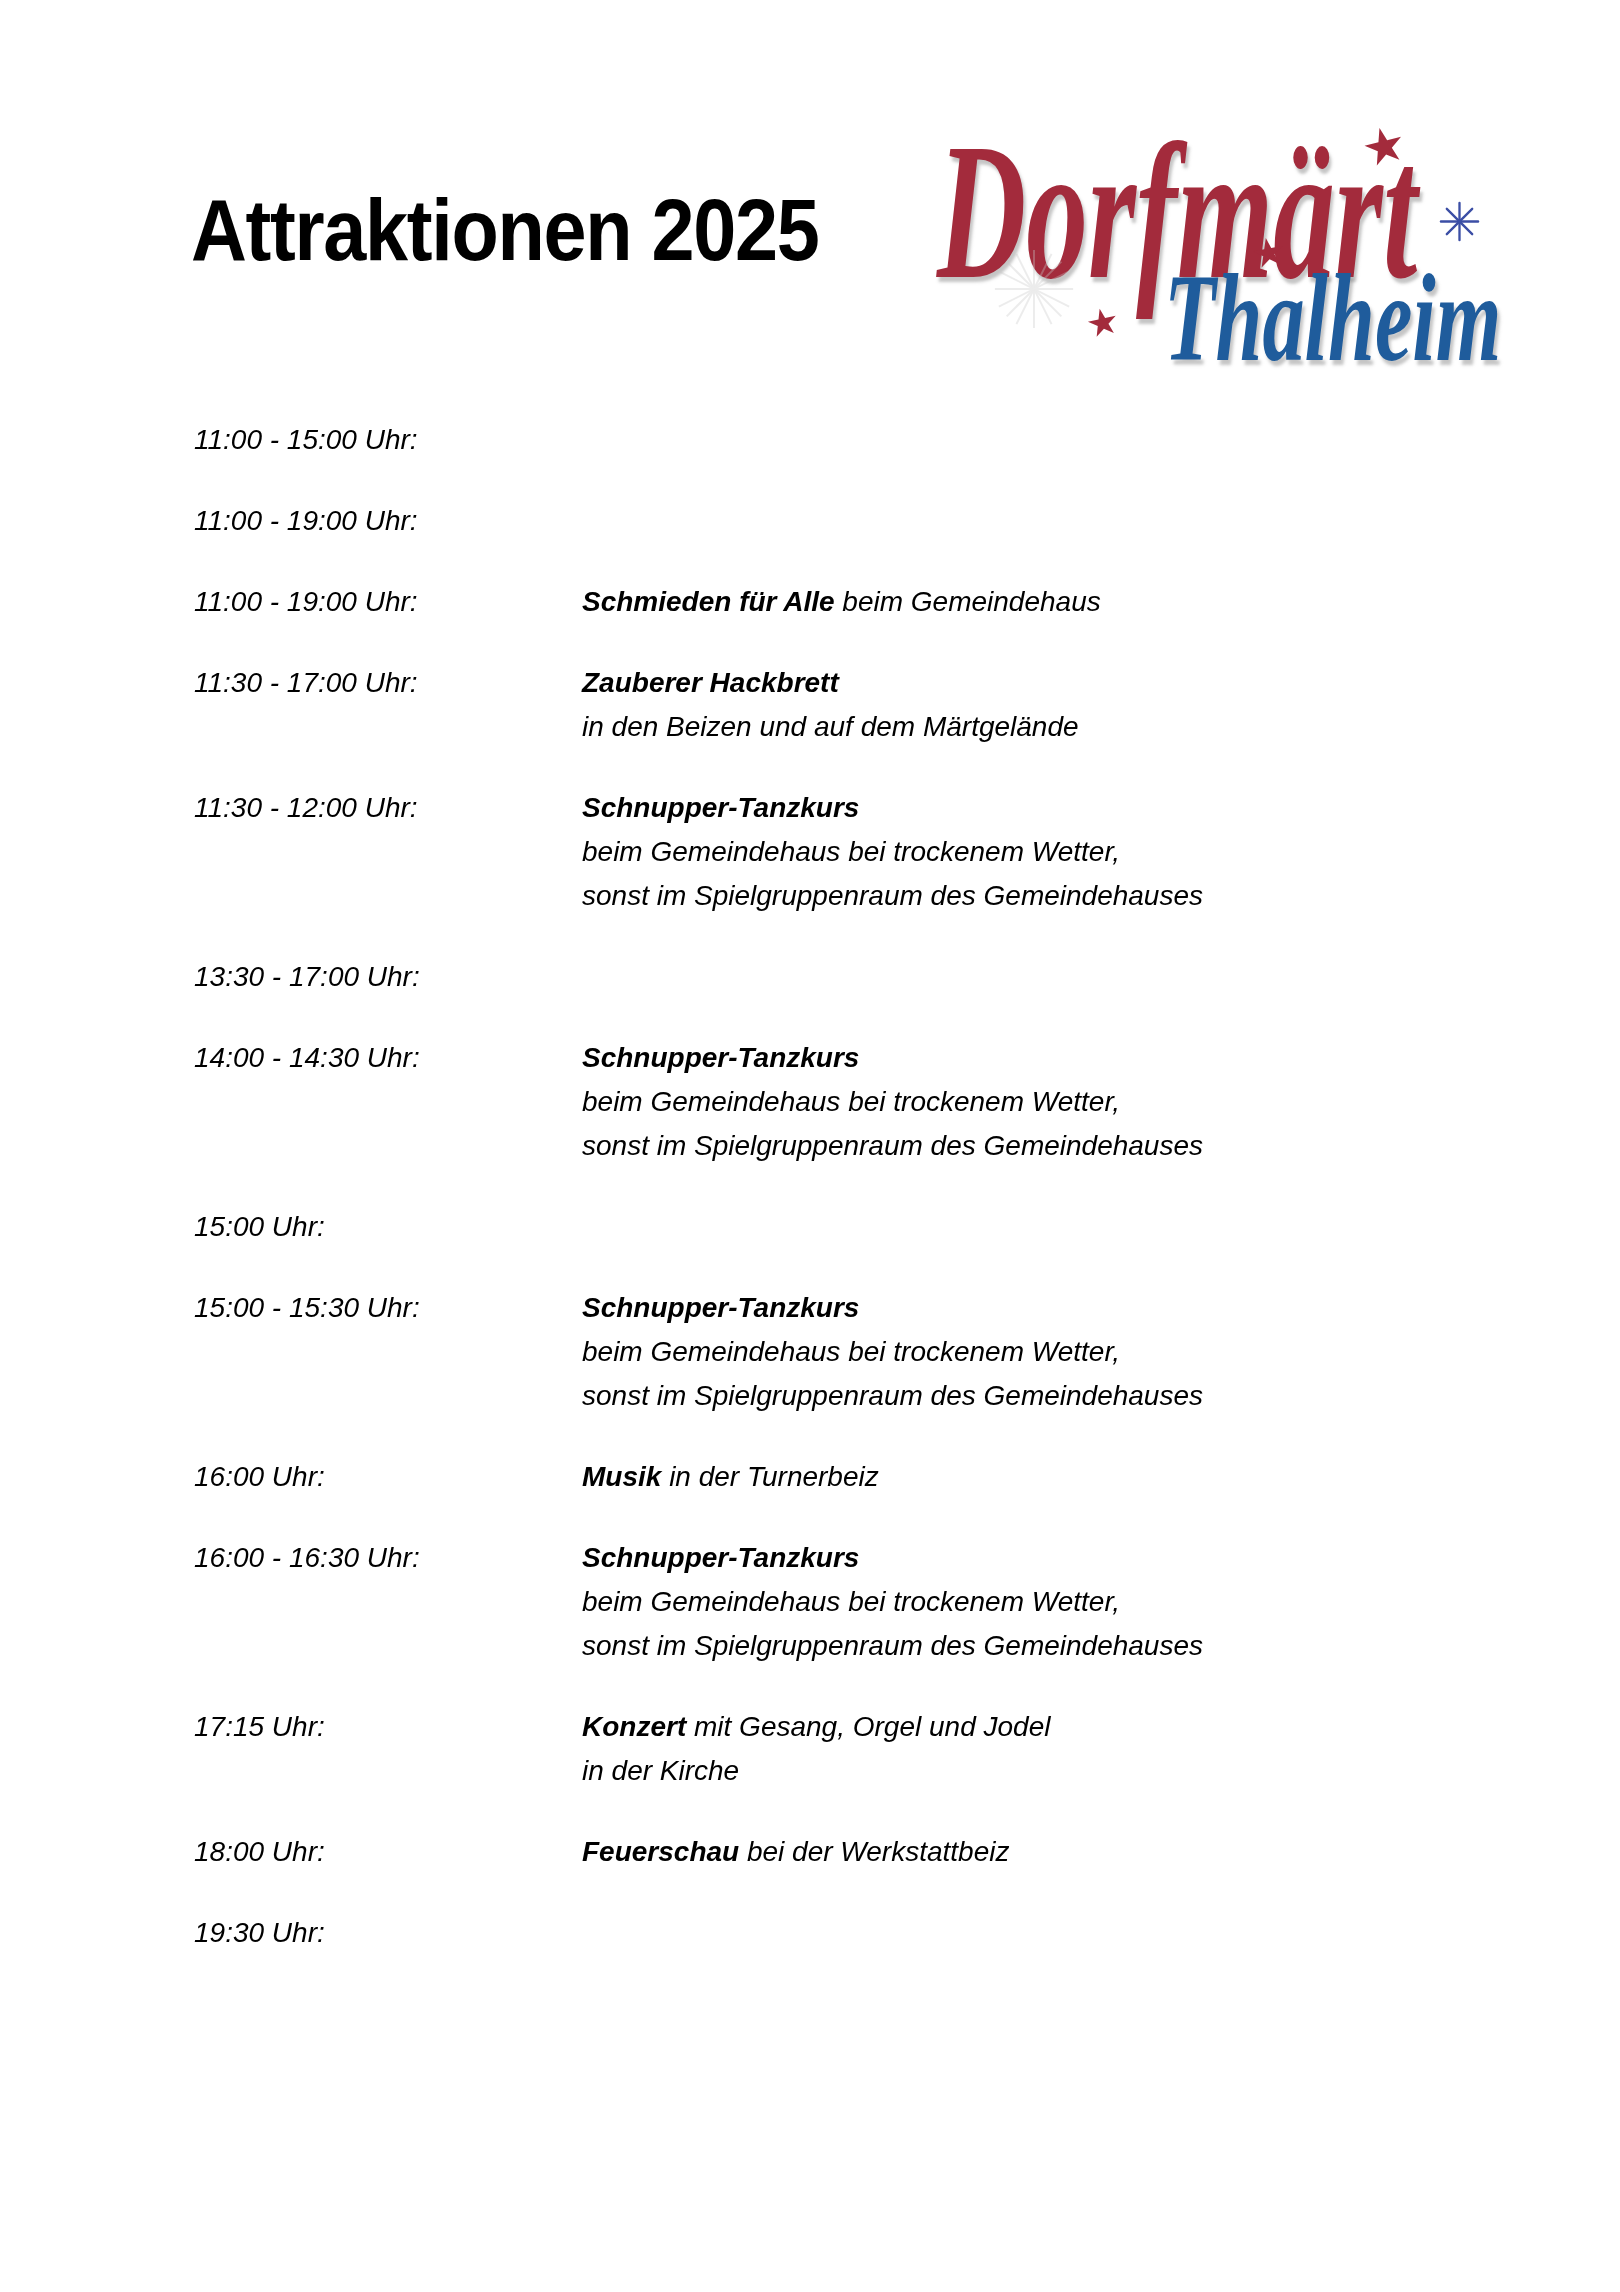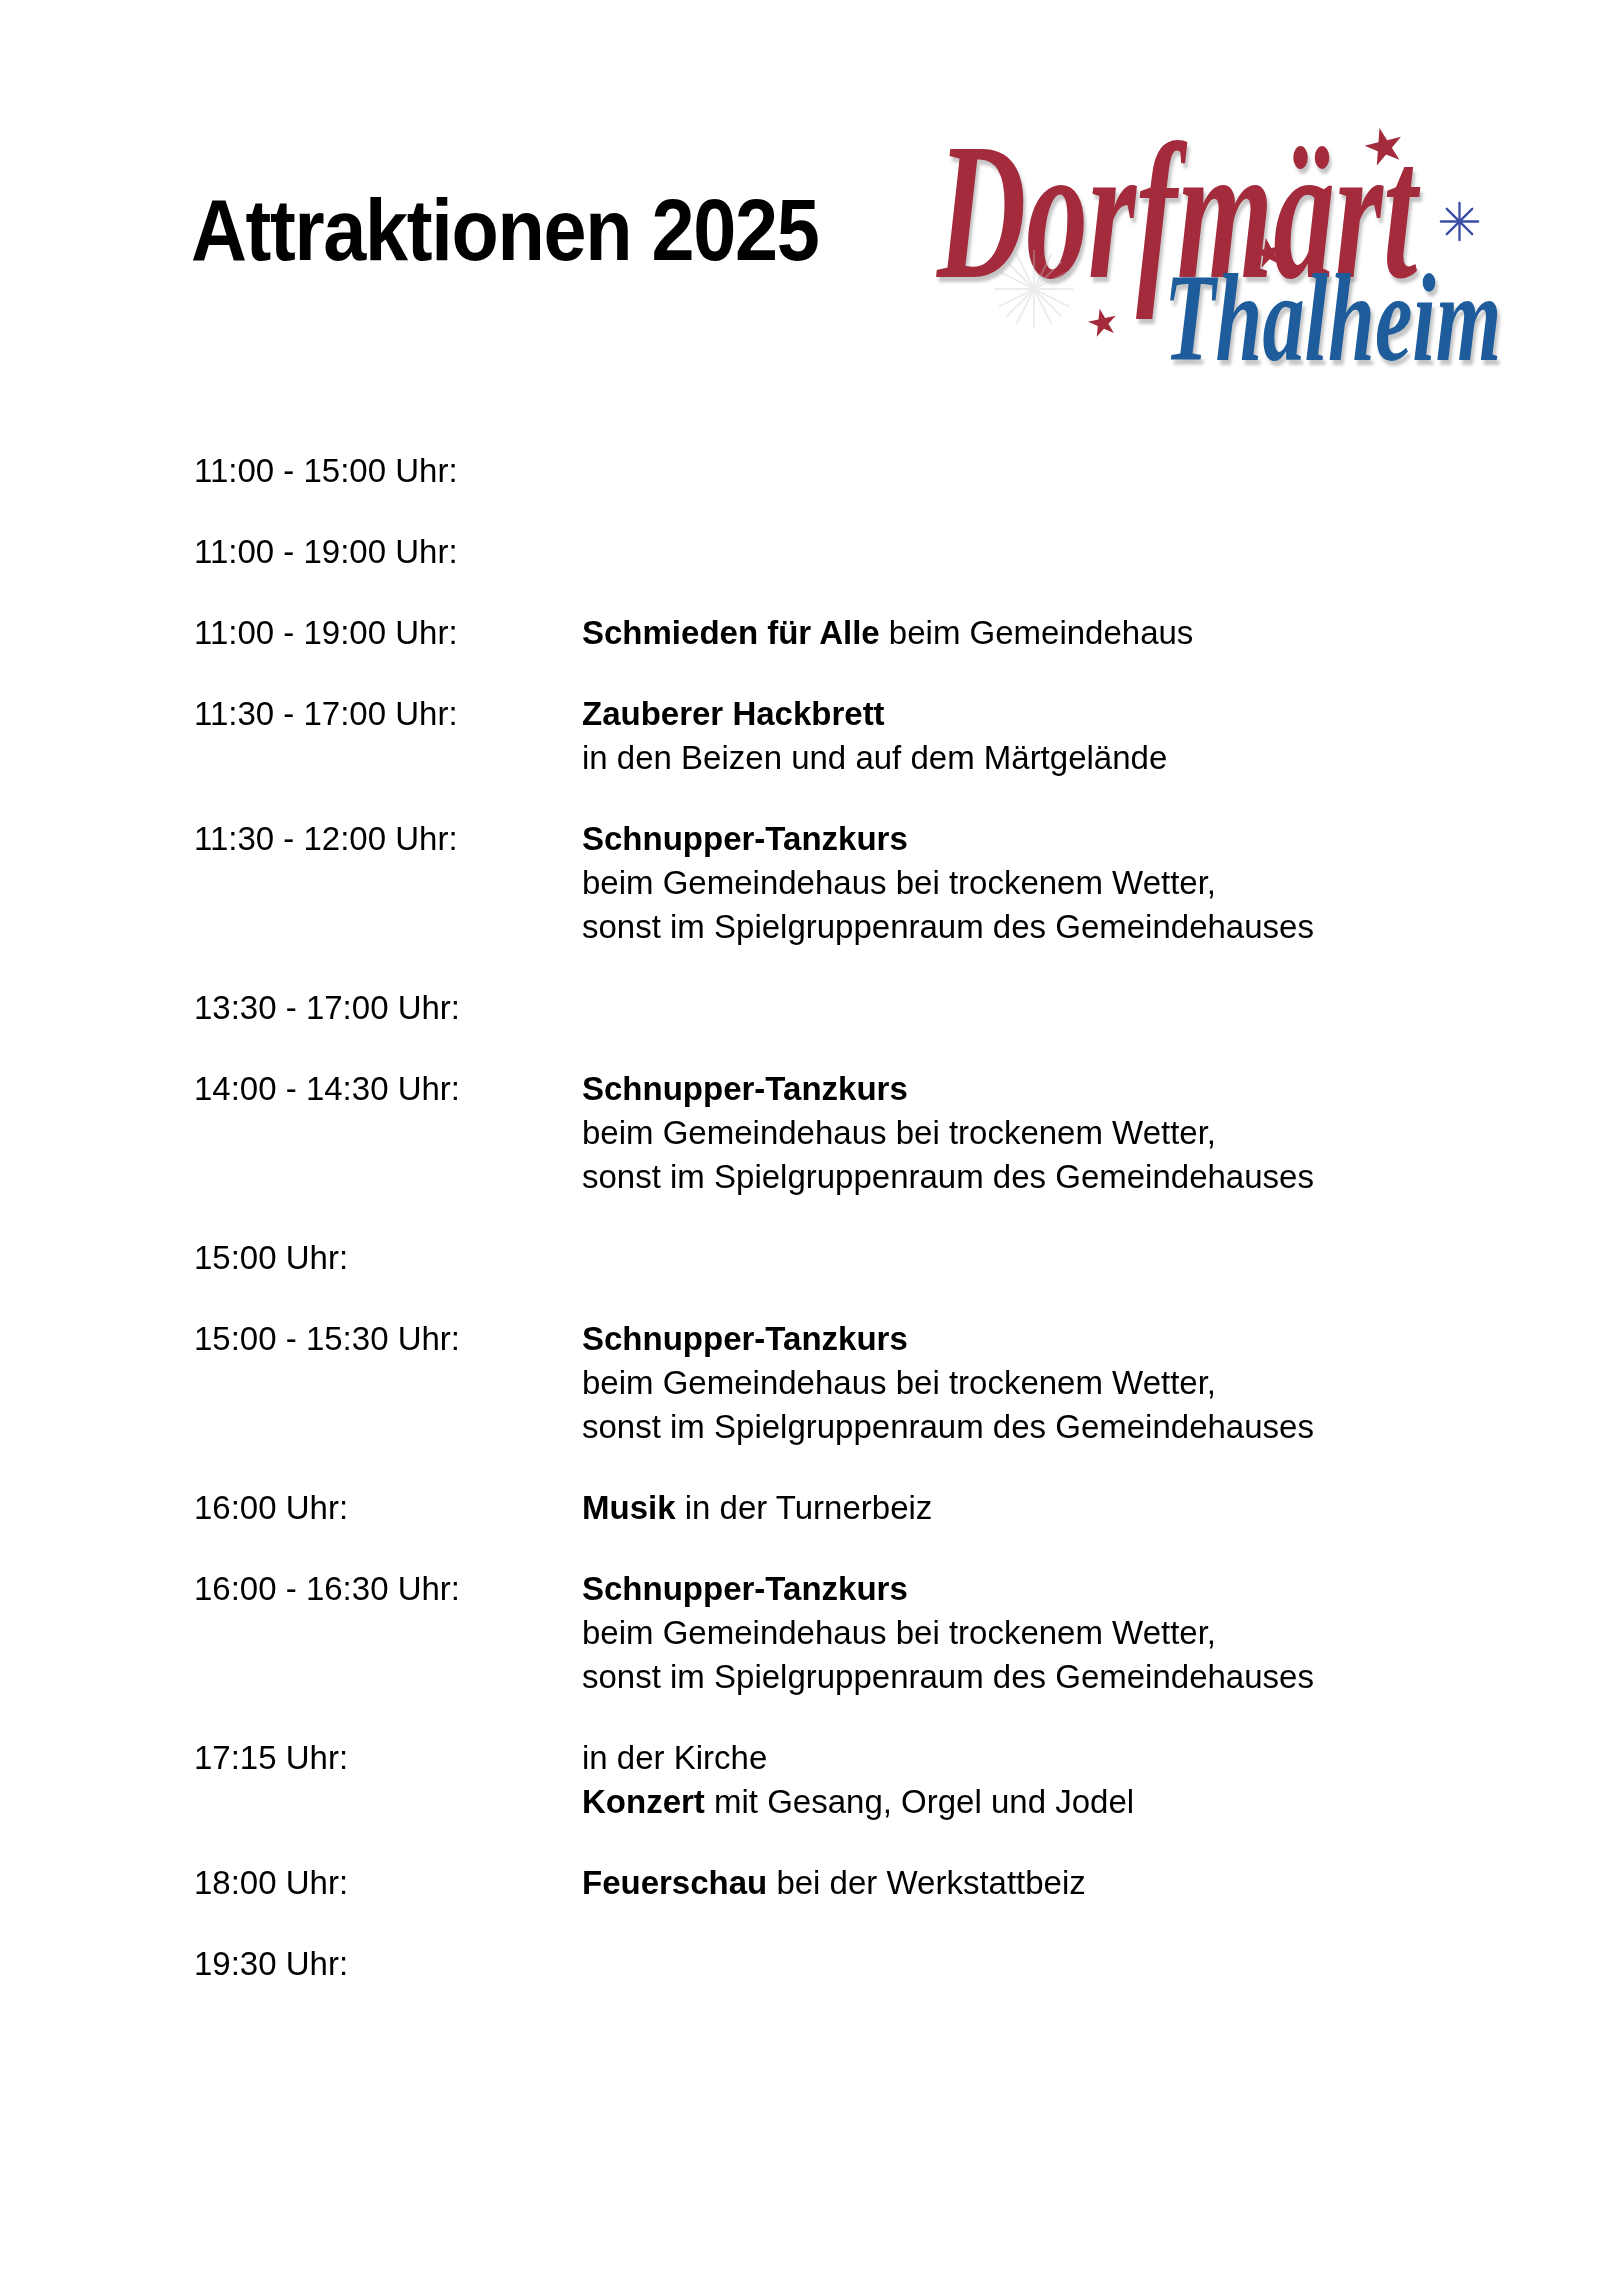--- a/index.html
+++ b/index.html
@@ -42,22 +42,22 @@
     color:var(--logo-red,#A32B3C);
     font-family:"DejaVu Sans", sans-serif;
   }
   .star-top{left:1362px;top:122px;font-size:49px;transform:rotate(-14deg);}
   .star-mid{left:1251px;top:233px;font-size:39px;transform:rotate(-10deg);}
   .star-bottom{left:1086px;top:304px;font-size:37px;transform:rotate(-12deg);}
   .sparkle{position:absolute;left:1439px;top:201px;}
   .sunburst{position:absolute;left:992px;top:247px;opacity:.35;}
   
   .schedule{
-    position:absolute;left:194px;top:449px;width:1255px;
-    font-size:33px;line-height:44px;
+    position:absolute;left:194px;top:418px;width:1255px;
+    font-size:28px;line-height:44px;font-style:italic;
   }
   .row{display:flex;margin-bottom:37px;}
   .time{width:388px;flex:none;}
   .desc{flex:1;}
   .desc b{font-weight:bold;}
 </style>
 </head>
 <body>
 
 <div class="page" style="background: rgb(255, 255, 255);">
@@ -167,22 +167,22 @@
     <div class="desc">
       <div class="line"><b>Schnupper-Tanzkurs</b><span></span></div>
     <div class="line">beim Gemeindehaus bei trockenem Wetter,</div>
           <div class="line">sonst im Spielgruppenraum des Gemeindehauses</div>
         </div>
   </div>
 
   <div class="row">
     <div class="time">17:15 Uhr:</div>
     <div class="desc">
-      <div class="line">in der Kirche</div>
-    <div class="line"><b>Konzert</b><span> mit Gesang, Orgel und Jodel</span></div>
+      <div class="line"><b>Konzert</b><span> mit Gesang, Orgel und Jodel</span></div>
+    <div class="line">in der Kirche</div>
         </div>
   </div>
 
   <div class="row">
     <div class="time">18:00 Uhr:</div>
     <div class="desc">
       <div class="line"><b>Feuerschau</b><span> bei der Werkstattbeiz</span></div>
     </div>
   </div>
 

